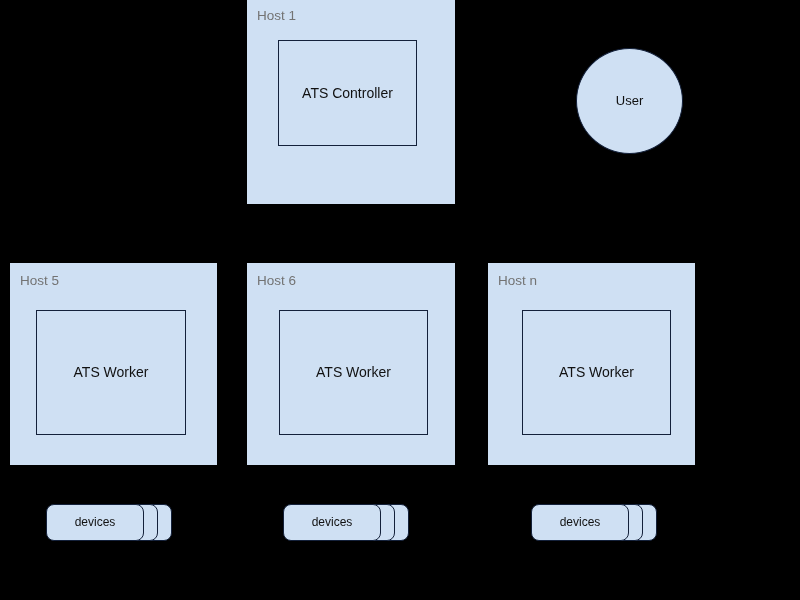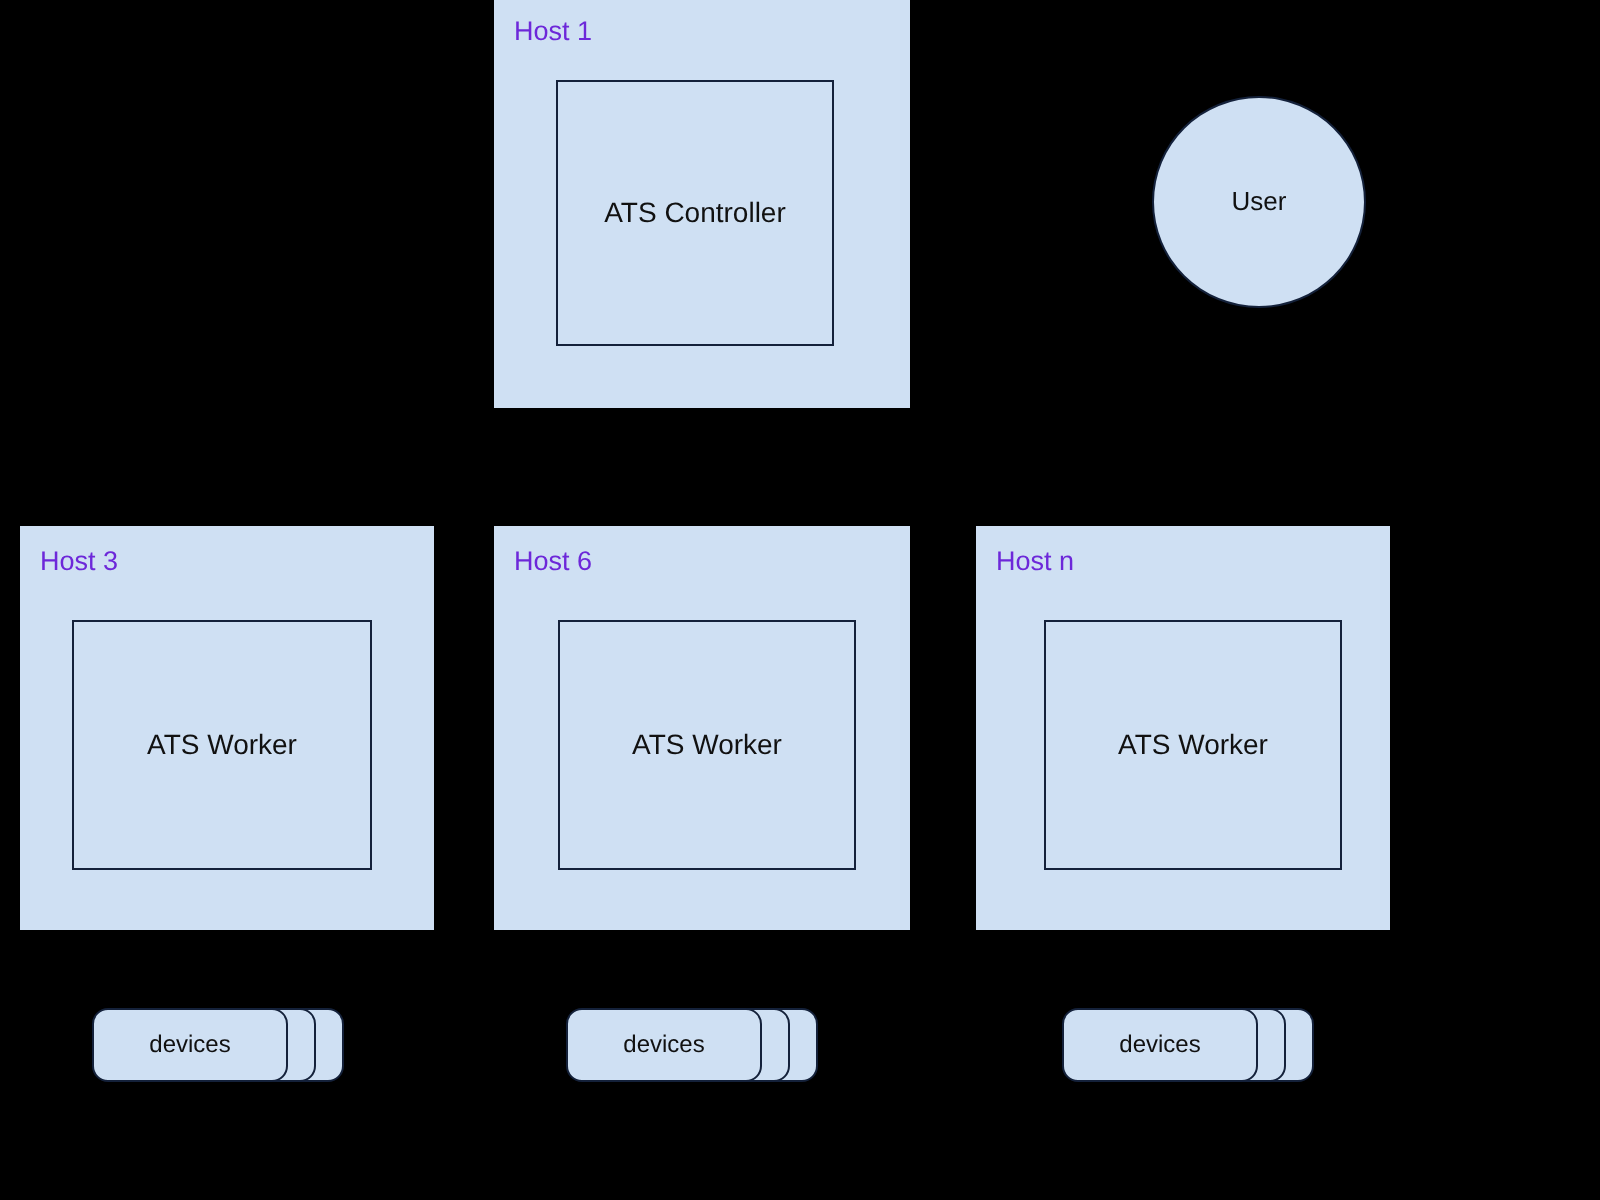--- a/index.html
+++ b/index.html
@@ -23,21 +23,21 @@
     background: #cfe0f3;
     border: 1px solid #cfe0f3;
     box-sizing: border-box;
   }
   .host-label {
     position: absolute;
     left: 9px;
     top: 9px;
     font-size: 13.5px;
     line-height: 16px;
-    color: #6d28d9;
+    color: #737373;
     white-space: nowrap;
   }
 
   
   .component-box {
     position: absolute;
     background: #cfe0f3;
     border: 1.3px solid #14213a;
     box-sizing: border-box;
     display: flex;
@@ -102,30 +102,30 @@
   }
 </style>
 </head>
 <body>
 
 <div id="canvas">
 
   <div class="host-box" style="left:247px; top:-2px; width:208px; height:206px;">
     <div class="host-label">Host 1</div>
   </div>
-  <div class="component-box" style="left:278px; top:40px; width:139px; height:133px;">
+  <div class="component-box" style="left:278px; top:40px; width:139px; height:106px;">
     <span class="component-label">ATS Controller</span>
   </div>
 
   <div class="user-circle" style="left:576px; top:48px; width:107px; height:106px;">
     <span class="user-label">User</span>
   </div>
 
   <div class="host-box" style="left:10px; top:263px; width:207px; height:202px;">
-    <div class="host-label">Host 3</div>
+    <div class="host-label">Host 5</div>
   </div>
   <div class="component-box" style="left:36px; top:310px; width:150px; height:125px;">
     <span class="component-label">ATS Worker</span>
   </div>
 
   <div class="host-box" style="left:247px; top:263px; width:208px; height:202px;">
     <div class="host-label">Host 6</div>
   </div>
   <div class="component-box" style="left:279px; top:310px; width:149px; height:125px;">
     <span class="component-label">ATS Worker</span>

